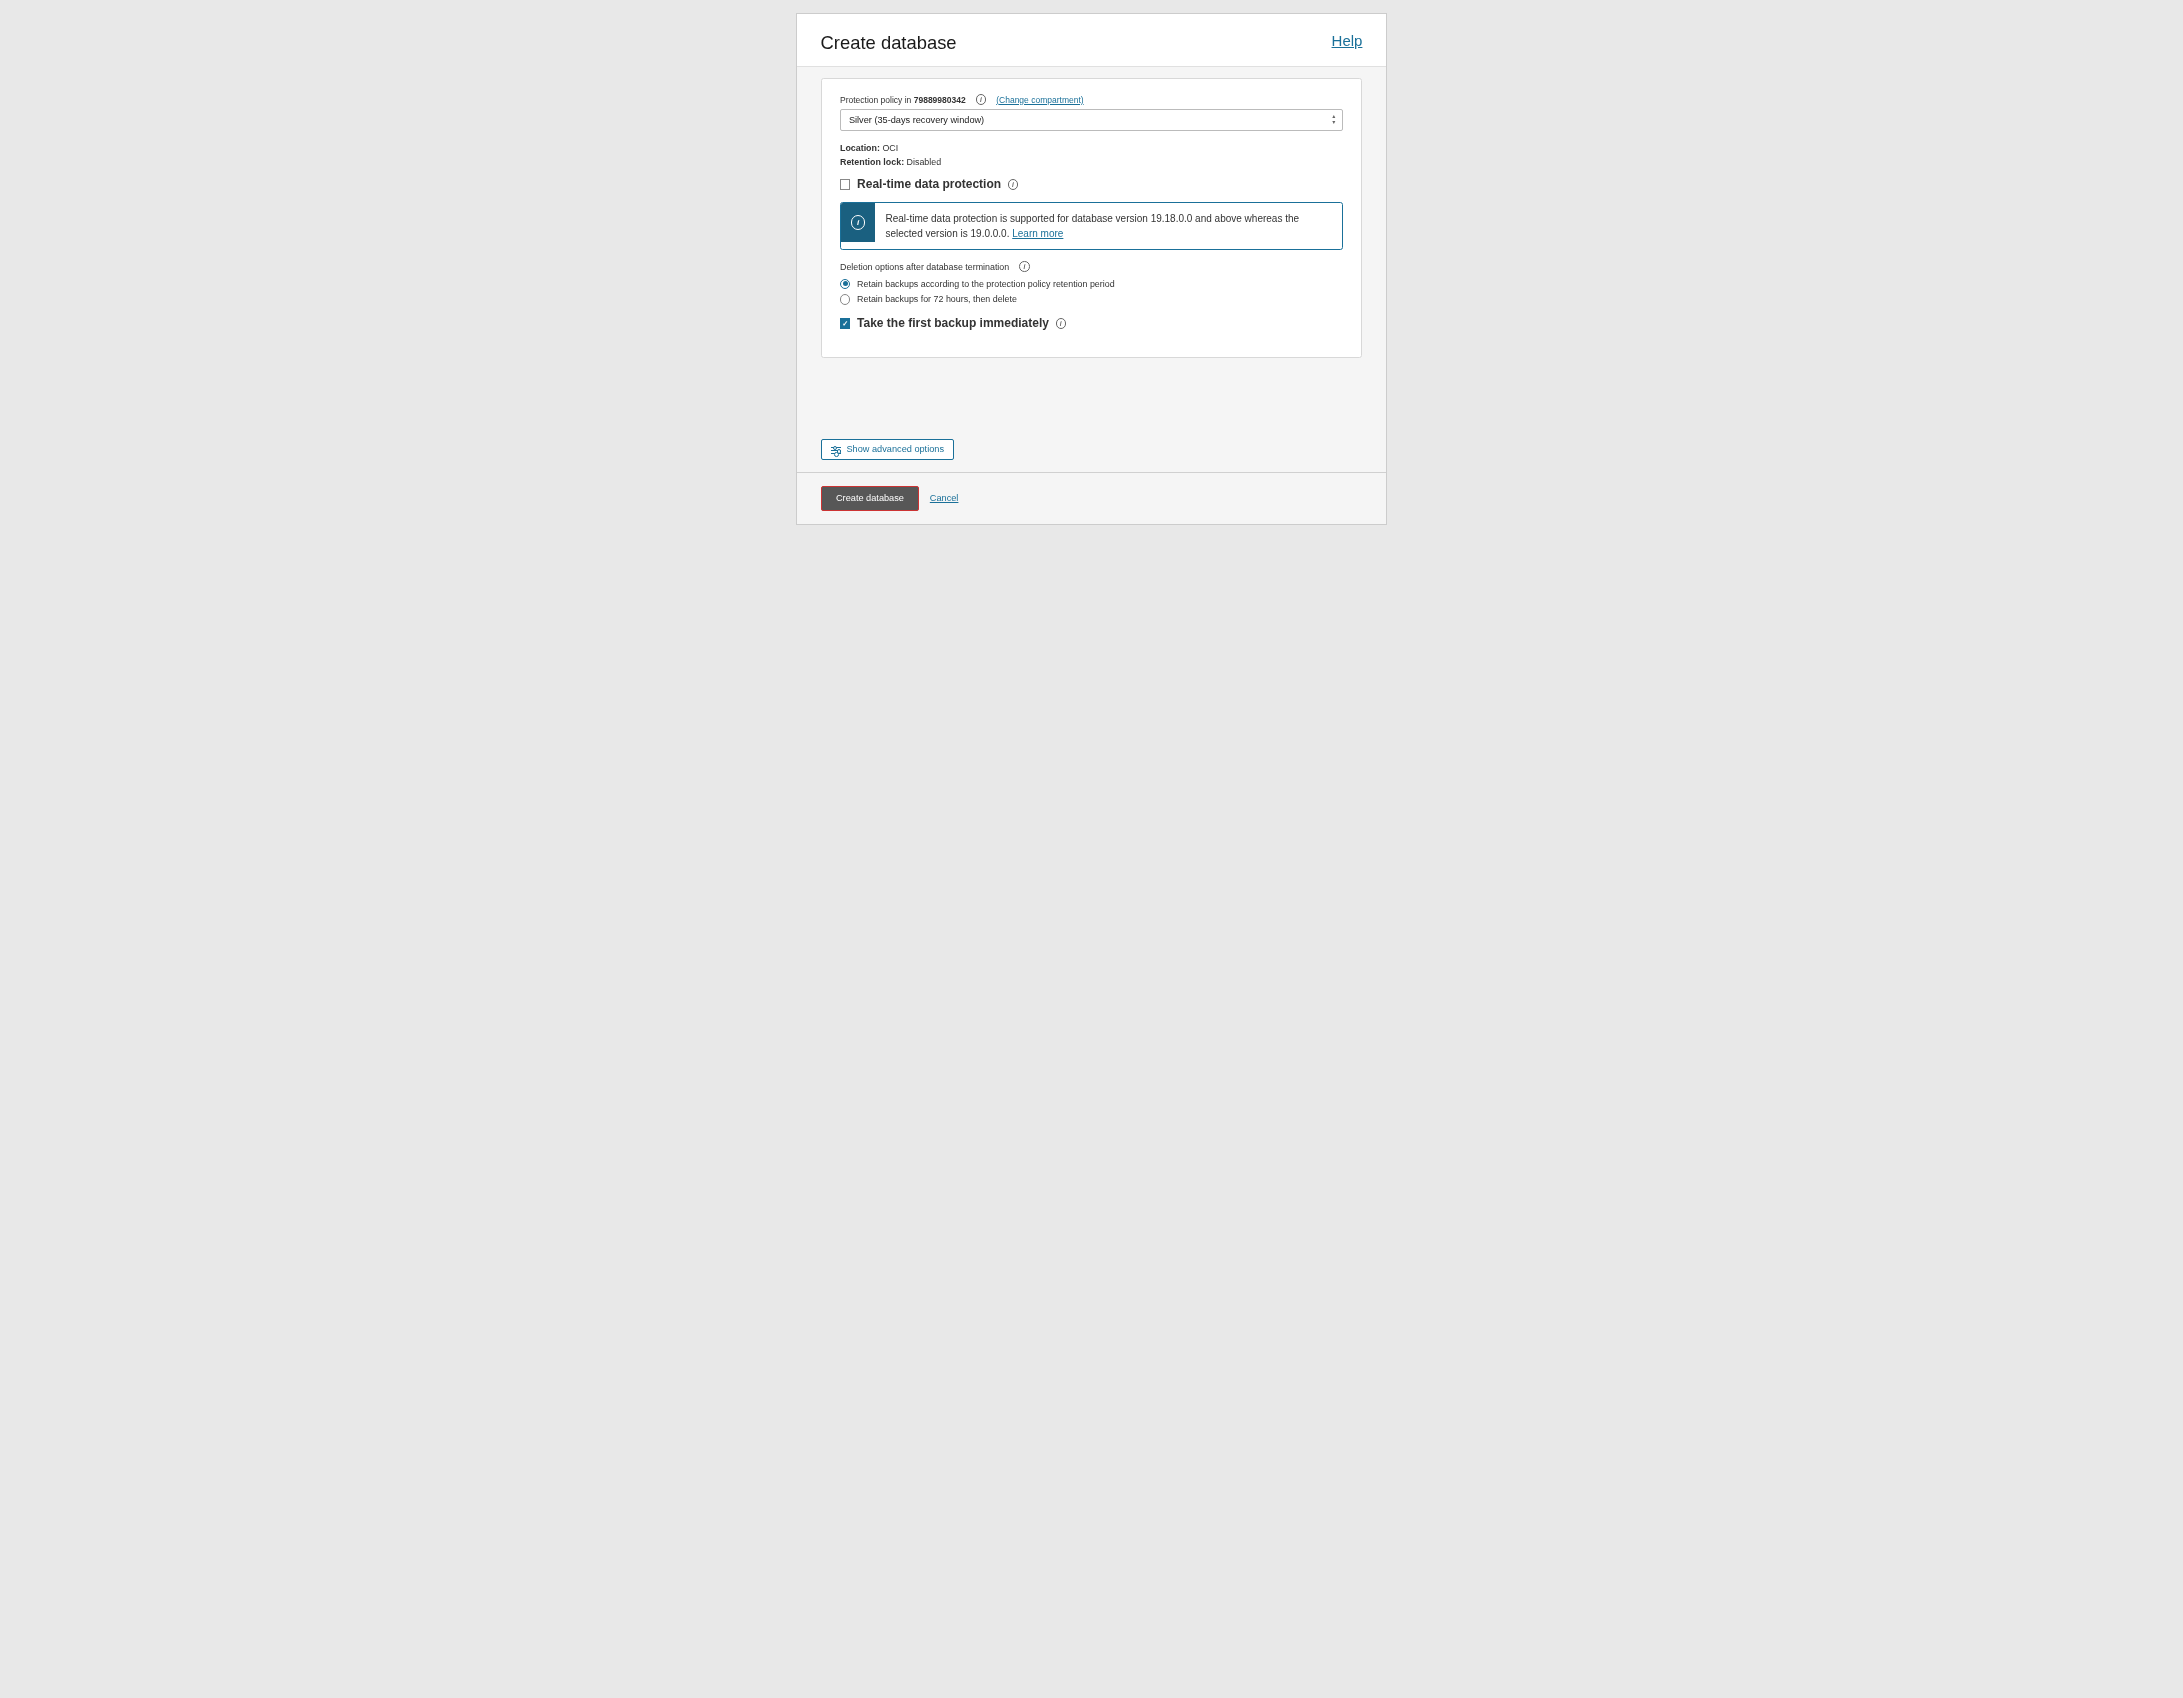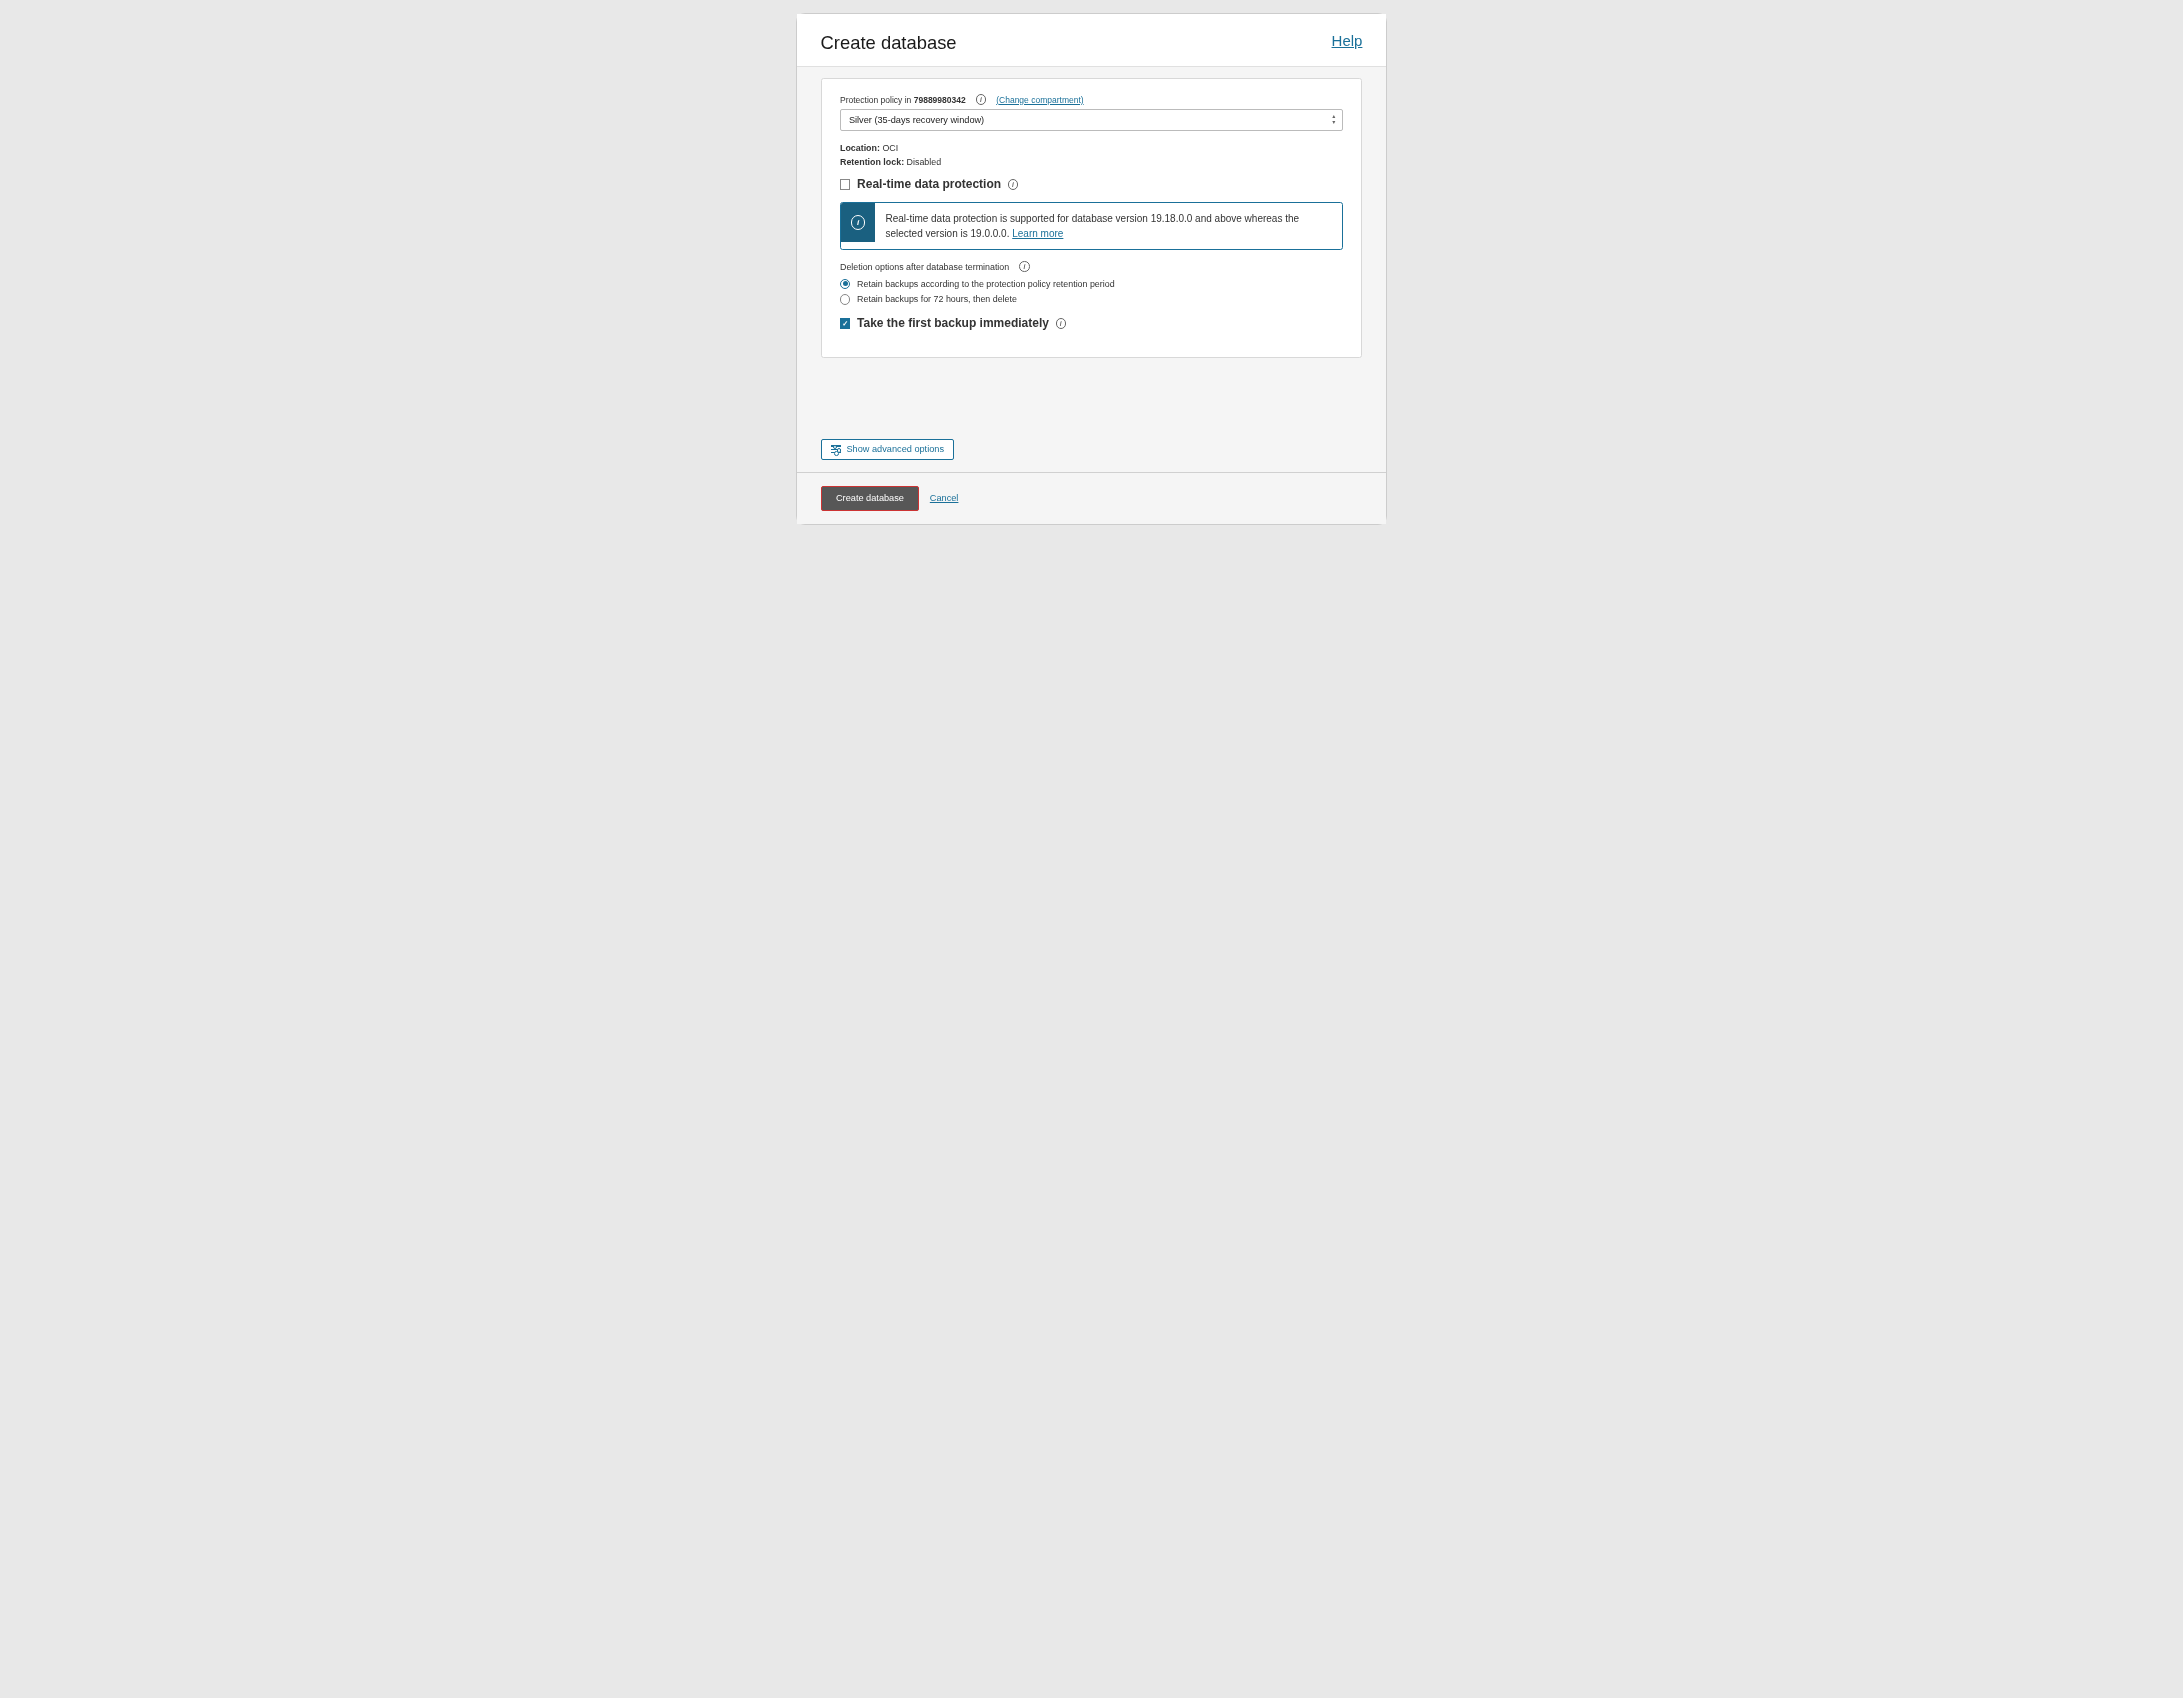--- a/index.html
+++ b/index.html
@@ -10,21 +10,21 @@
       justify-content: center;
       align-items: flex-start;
       min-height: 100vh;
       padding: 13px;
     }
     .page-container {
       background: #f5f5f5;
       width: 591px;
       min-height: 512px;
       border: 0.7px solid #ccc;
-      border-radius: 9px;
+      border-radius: 0;
       display: flex;
       flex-direction: column;
     }
     .page-header {
       display: flex;
       justify-content: space-between;
       align-items: flex-start;
       padding: 18.4px 23.6px 11.8px 23.6px;
       background: #fff;
       border-bottom: 0.7px solid #e0e0e0;
@@ -247,21 +247,21 @@
       font-weight: bold;
     }
     .advanced-options-row {
       padding: 11.8px 23.6px;
       display: flex;
       align-items: center;
       gap: 6.6px;
     }
     .advanced-options-btn {
       display: flex;
-      align-items: center;
+      align-items: flex-end;
       gap: 5.2px;
       background: #fff;
       border: 1px solid #1a7099;
       border-radius: 2px;
       padding: 4.6px 9.2px;
       cursor: pointer;
       color: #1a7099;
       font-size: 9.2px;
       text-decoration: none;
     }

